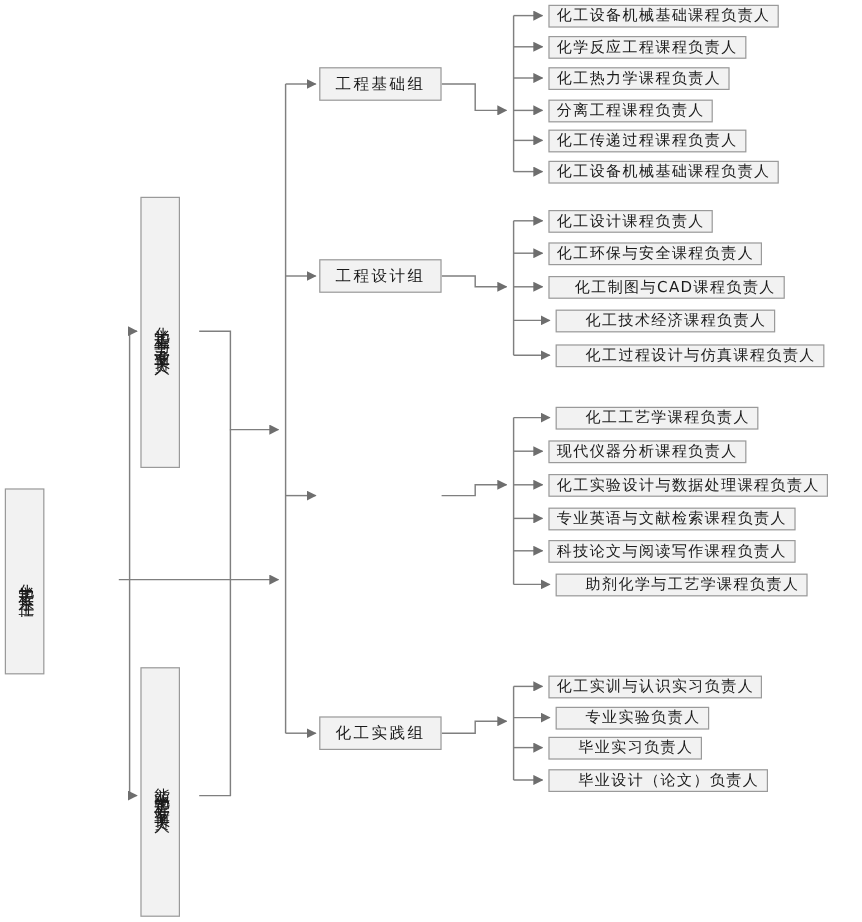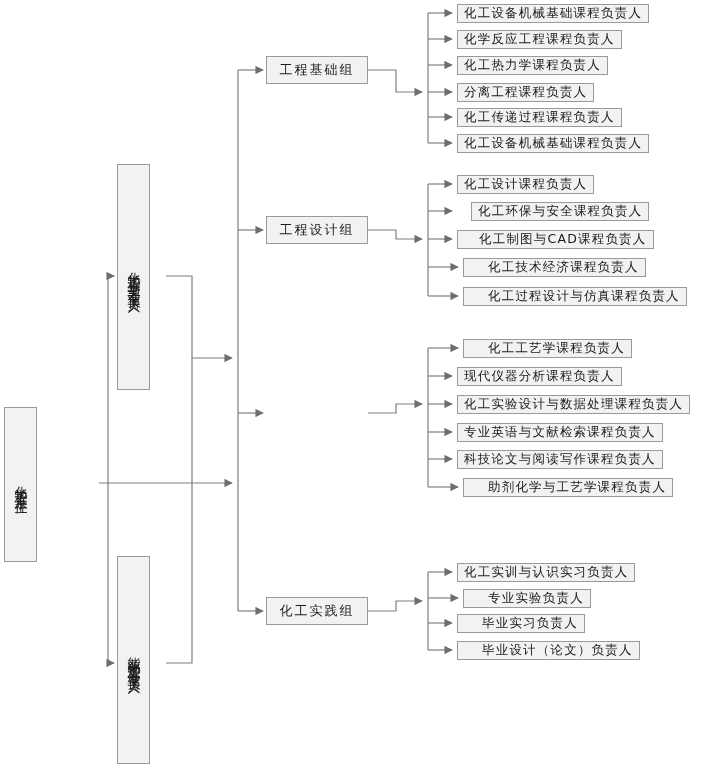--- a/index.html
+++ b/index.html
@@ -181,21 +181,21 @@
   <div class="node node-leaf" style="left:457px; top:108px;">
     <span>化工传递过程课程负责人</span>
   </div>
   <div class="node node-leaf" style="left:457px; top:134px;">
     <span>化工设备机械基础课程负责人</span>
   </div>
 
   <div class="node node-leaf" style="left:457px; top:175px;">
     <span>化工设计课程负责人</span>
   </div>
-  <div class="node node-leaf" style="left:471px; top:202px;">
+  <div class="node node-leaf" style="left:457px; top:202px;">
     <span>化工环保与安全课程负责人</span>
   </div>
   <div class="node node-leaf" style="left:457px; top:230px;padding-left:21px;">
     <span>化工制图与CAD课程负责人</span>
   </div>
   <div class="node node-leaf indented" style="left:463px; top:258px;">
     <span>化工技术经济课程负责人</span>
   </div>
   <div class="node node-leaf indented" style="left:463px; top:287px;">
     <span>化工过程设计与仿真课程负责人</span>

